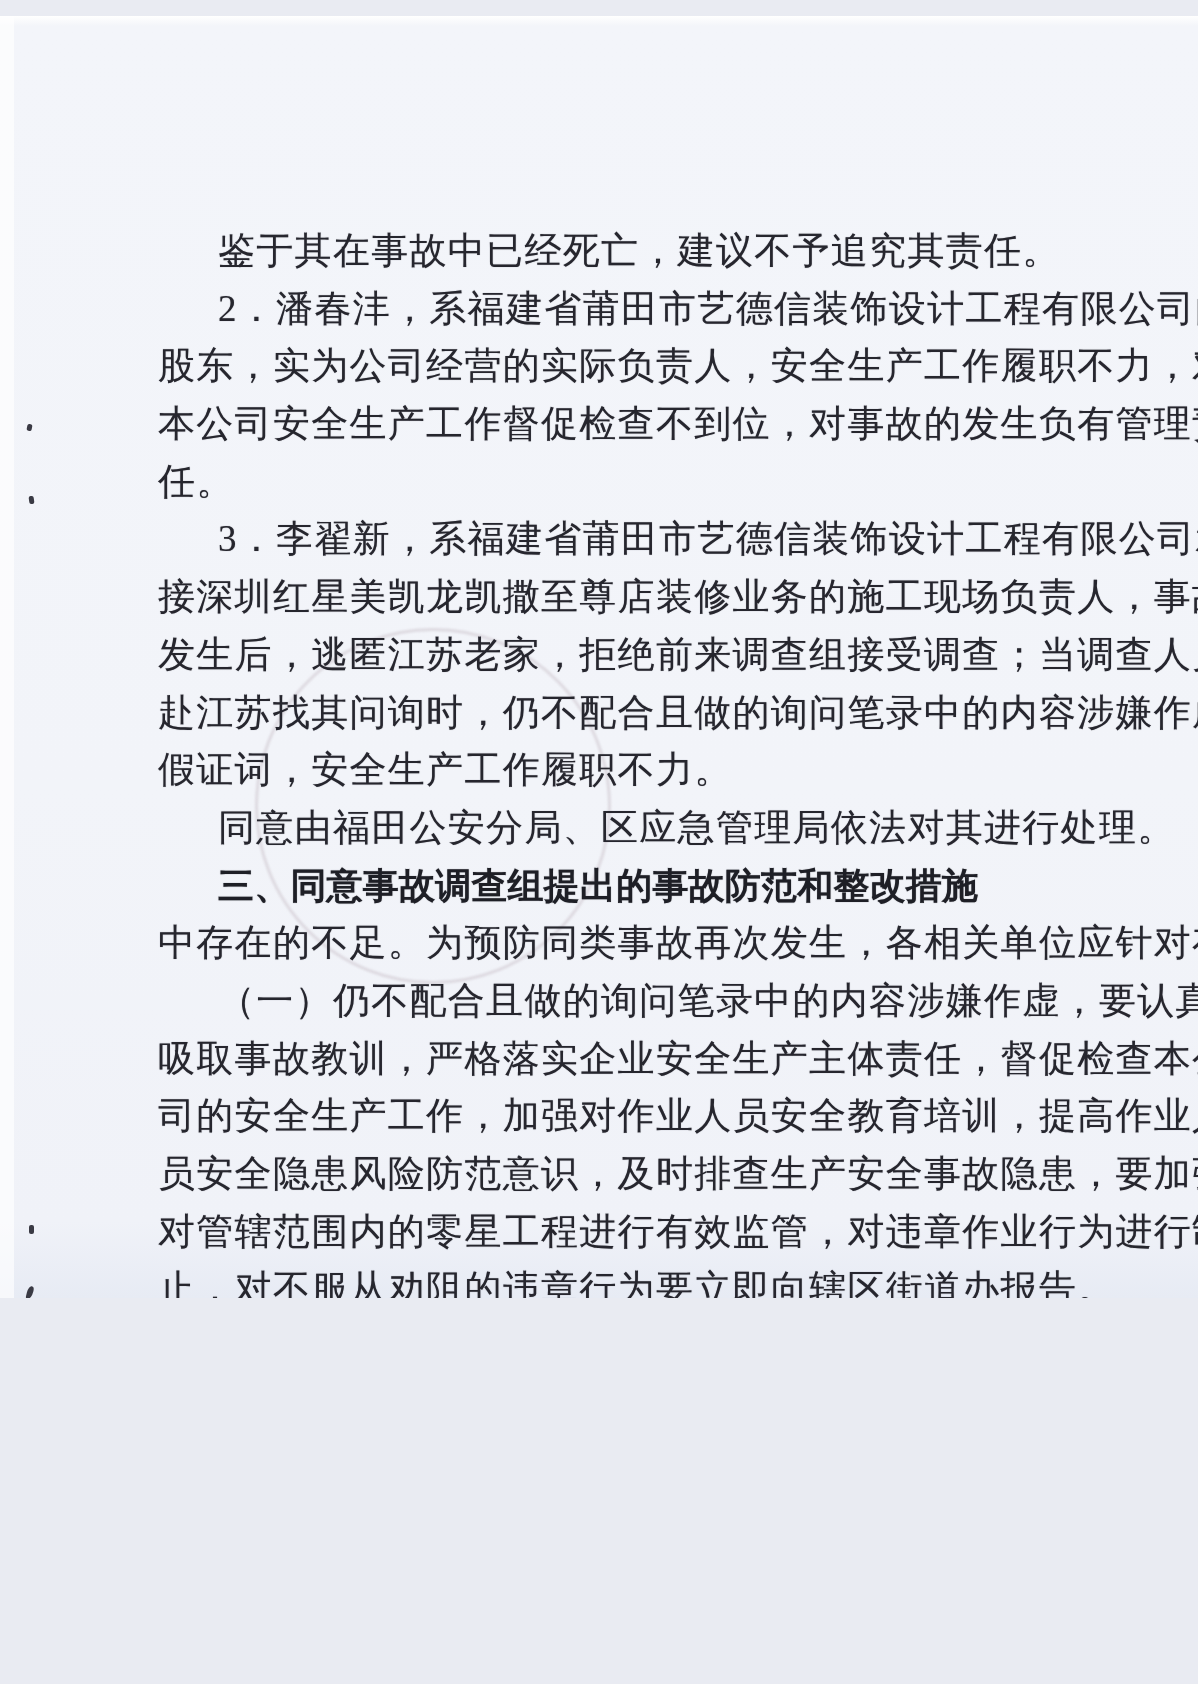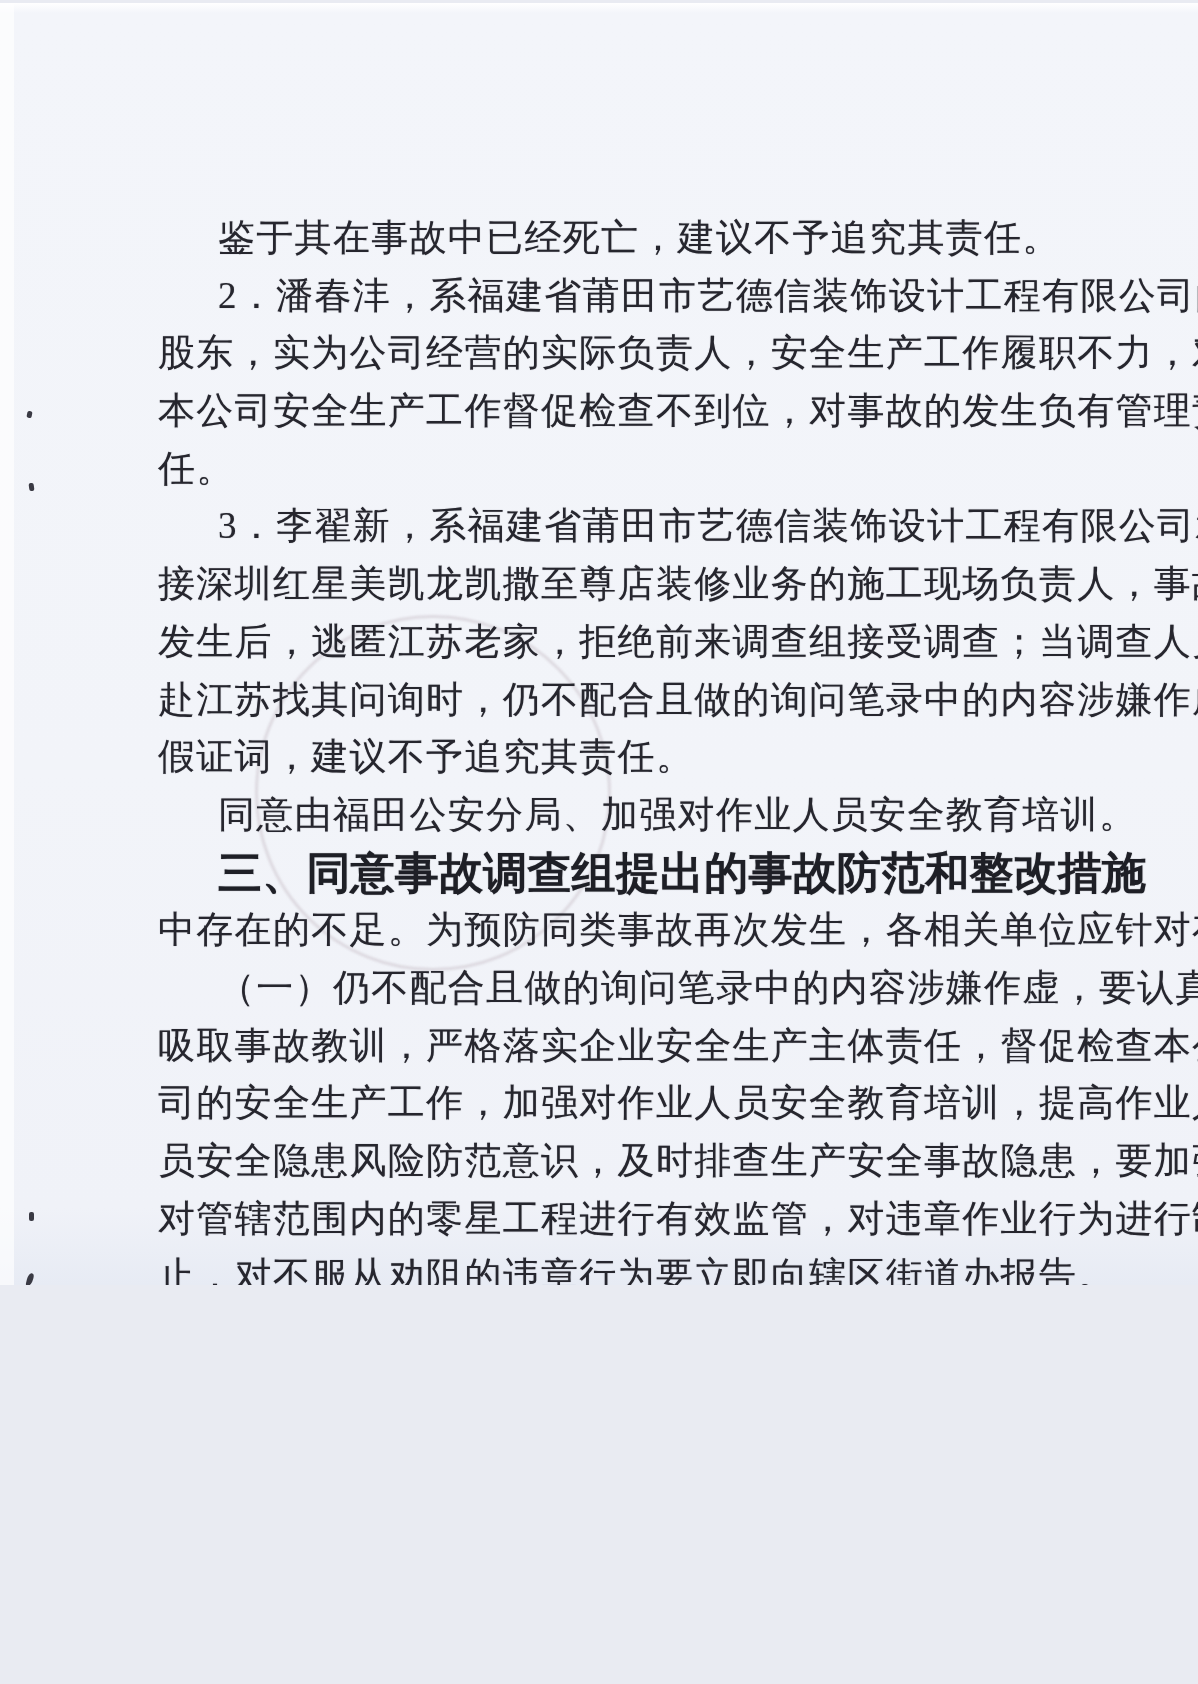--- a/index.html
+++ b/index.html
@@ -4,21 +4,21 @@
 <style>
   html, body {
     margin: 0;
     padding: 0;
     background: #e9ebf2;
   }
   .page {
     position: relative;
     width: 1198px;
     height: 1282px;
-    margin: 3px auto;
+    margin: 16px auto;
     background: linear-gradient(180deg, #ffffff 0px, #f3f5fa 10px, #f2f4f9 60%, #f0f2f8 94%, #e7ebf4 100%);
     overflow: hidden;
     font-family: "Liberation Serif", "DejaVu Serif", serif;
     color: #26262e;
   }
   
   .page::before {
     content: "";
     position: absolute;
     left: 0; top: 0;
@@ -39,21 +39,21 @@
     white-space: pre;
     height: 57.7px;
   }
   .line.indent {
     padding-left: 60px;
   }
   .line.heading {
     font-family: "Liberation Sans", "DejaVu Sans", sans-serif;
     font-weight: 700;
     letter-spacing: 0.2px;
-    font-size: 44px;
+    font-size: 36px;
     color: #1e1f26;
     text-shadow: 0 0 1px rgba(30,31,38,0.55);
   }
   .seal-circle {
     position: absolute;
     left: 255px;
     top: 612px;
     width: 350px;
     height: 350px;
     border: 3px solid rgba(168,150,162,0.28);
@@ -97,22 +97,22 @@
   <div class="text-block">
     <div class="line indent">鉴于其在事故中已经死亡，建议不予追究其责任。</div>
     <div class="line indent">2．潘春沣，系福建省莆田市艺德信装饰设计工程有限公司的</div>
     <div class="line">股东，实为公司经营的实际负责人，安全生产工作履职不力，对</div>
     <div class="line">本公司安全生产工作督促检查不到位，对事故的发生负有管理责</div>
     <div class="line">任。</div>
     <div class="line indent">3．李翟新，系福建省莆田市艺德信装饰设计工程有限公司承</div>
     <div class="line">接深圳红星美凯龙凯撒至尊店装修业务的施工现场负责人，事故</div>
     <div class="line">发生后，逃匿江苏老家，拒绝前来调查组接受调查；当调查人员</div>
     <div class="line">赴江苏找其问询时，仍不配合且做的询问笔录中的内容涉嫌作虚</div>
-    <div class="line">假证词，建议不予追究其责任。</div>
-    <div class="line indent">同意由福田公安分局、加强对作业人员安全教育培训。</div>
+    <div class="line">假证词，安全生产工作履职不力。</div>
+    <div class="line indent">同意由福田公安分局、区应急管理局依法对其进行处理。</div>
     <div class="line indent heading">三、同意事故调查组提出的事故防范和整改措施</div>
     <div class="line">中存在的不足。为预防同类事故再次发生，各相关单位应针对存</div>
     <div class="line indent">（一）仍不配合且做的询问笔录中的内容涉嫌作虚，要认真</div>
     <div class="line">吸取事故教训，严格落实企业安全生产主体责任，督促检查本公</div>
     <div class="line">司的安全生产工作，加强对作业人员安全教育培训，提高作业人</div>
     <div class="line">员安全隐患风险防范意识，及时排查生产安全事故隐患，要加强</div>
     <div class="line">对管辖范围内的零星工程进行有效监管，对违章作业行为进行制</div>
     <div class="line">止，对不服从劝阻的违章行为要立即向辖区街道办报告。</div>
   </div>
 

